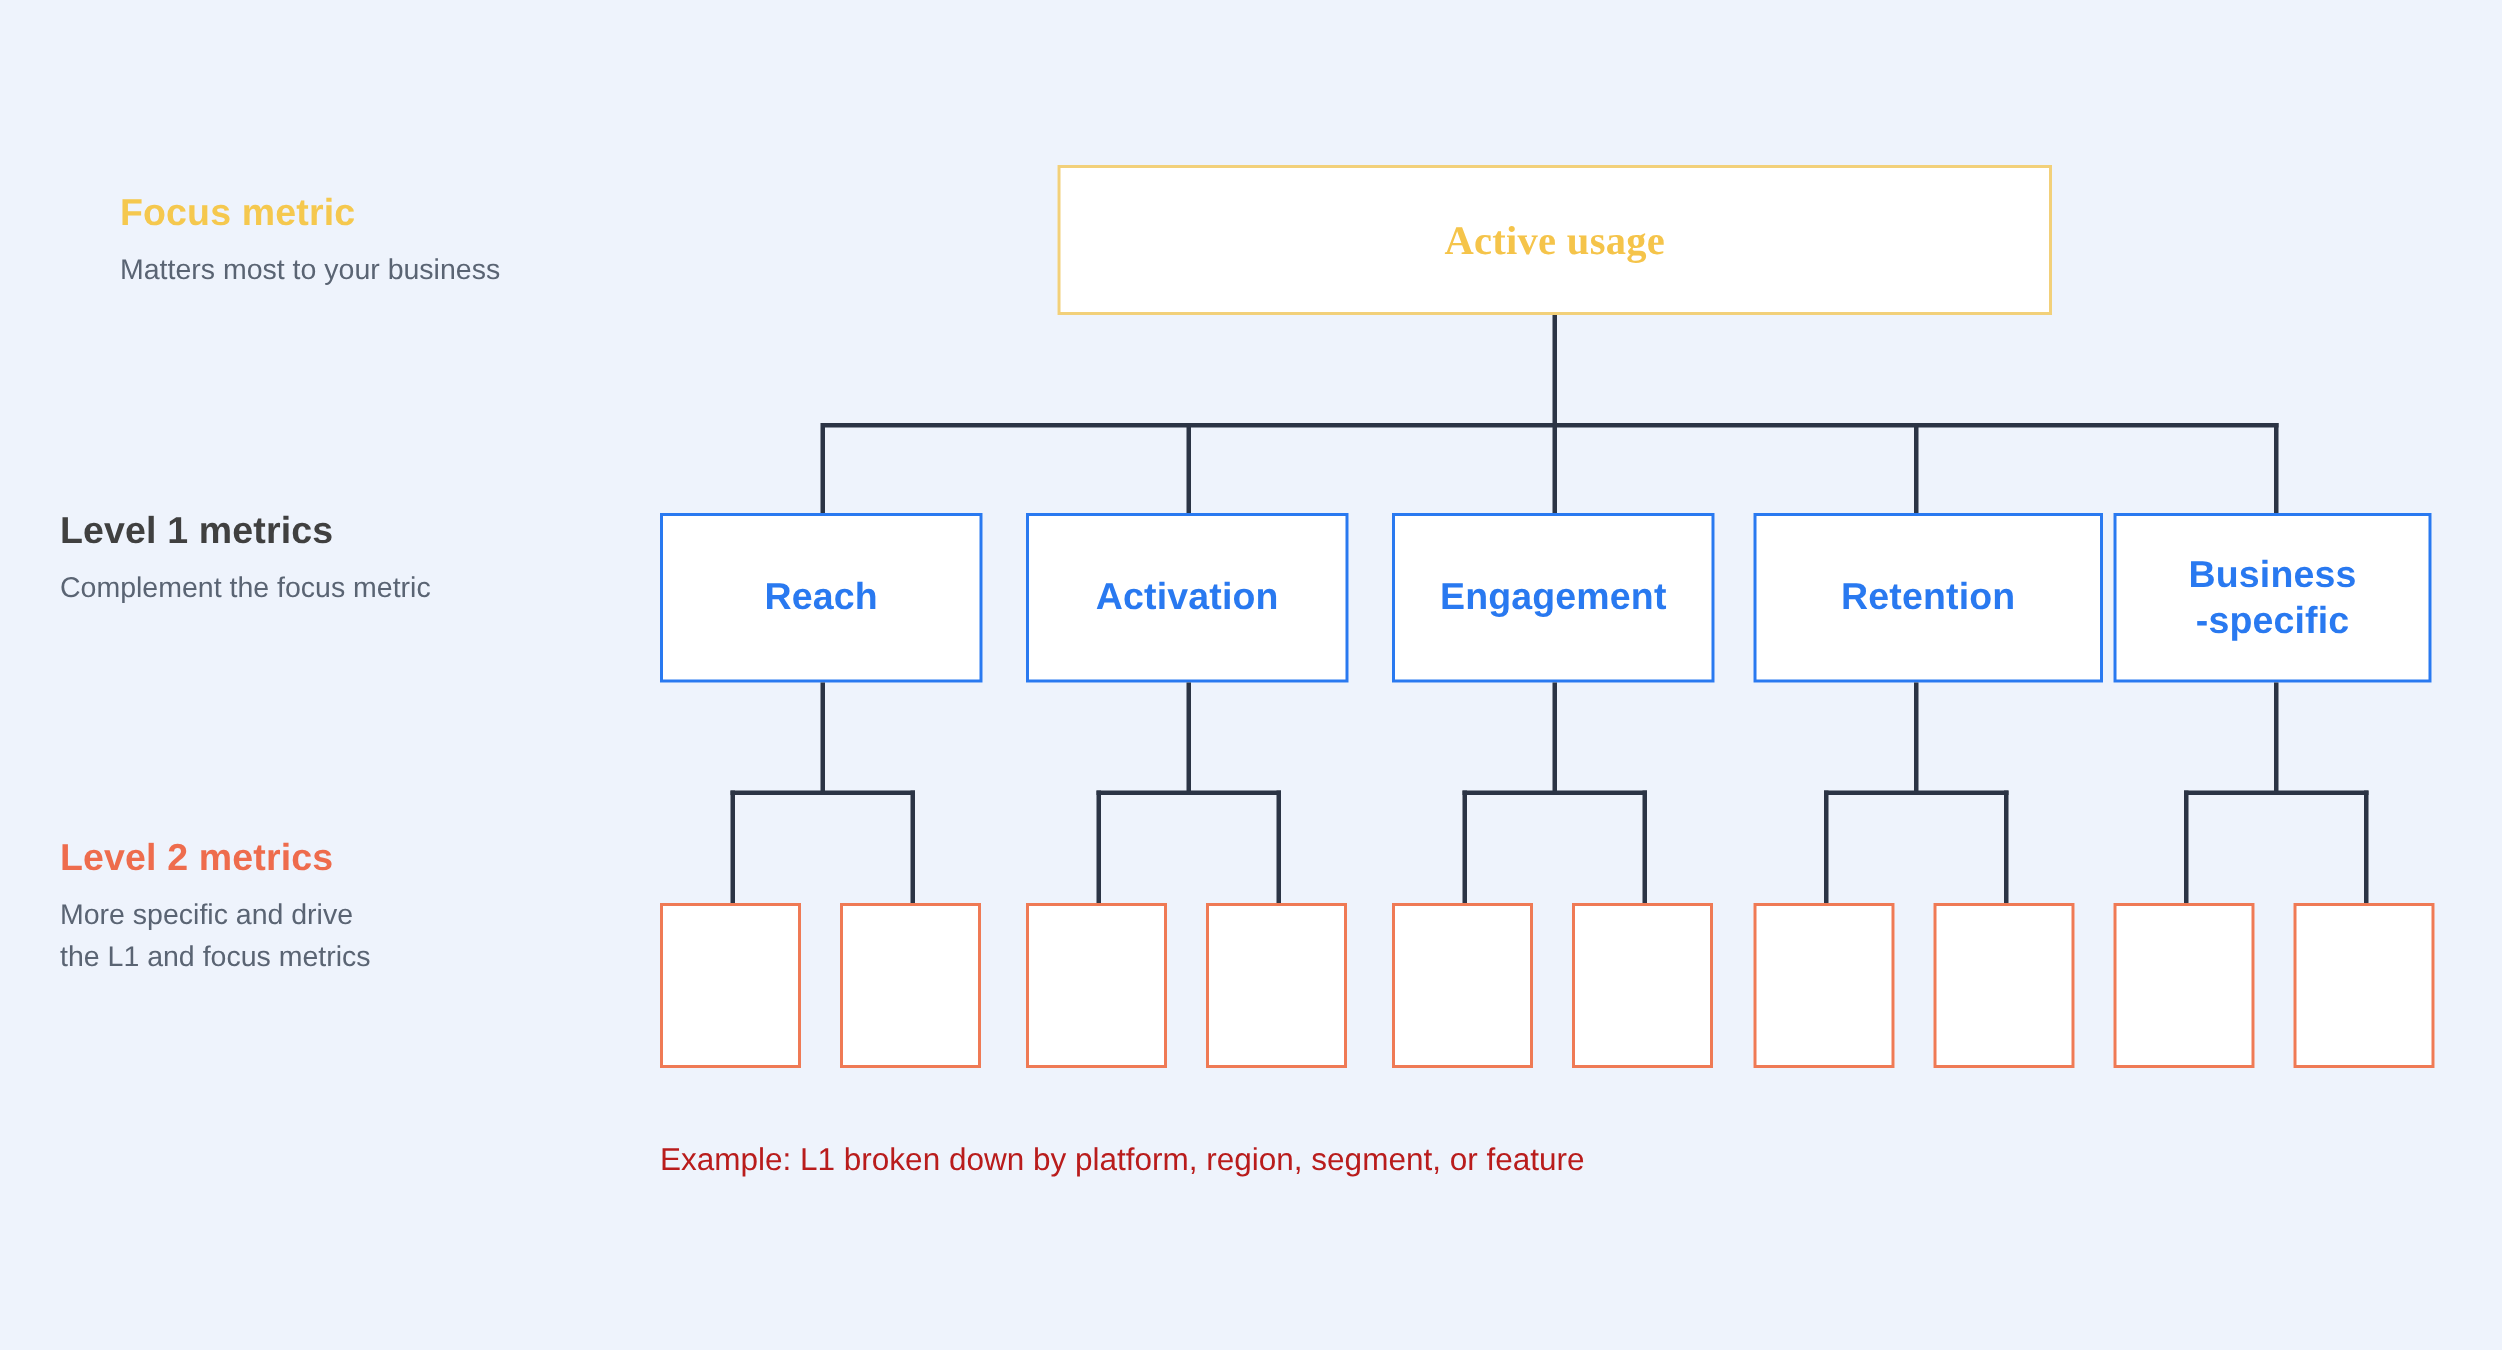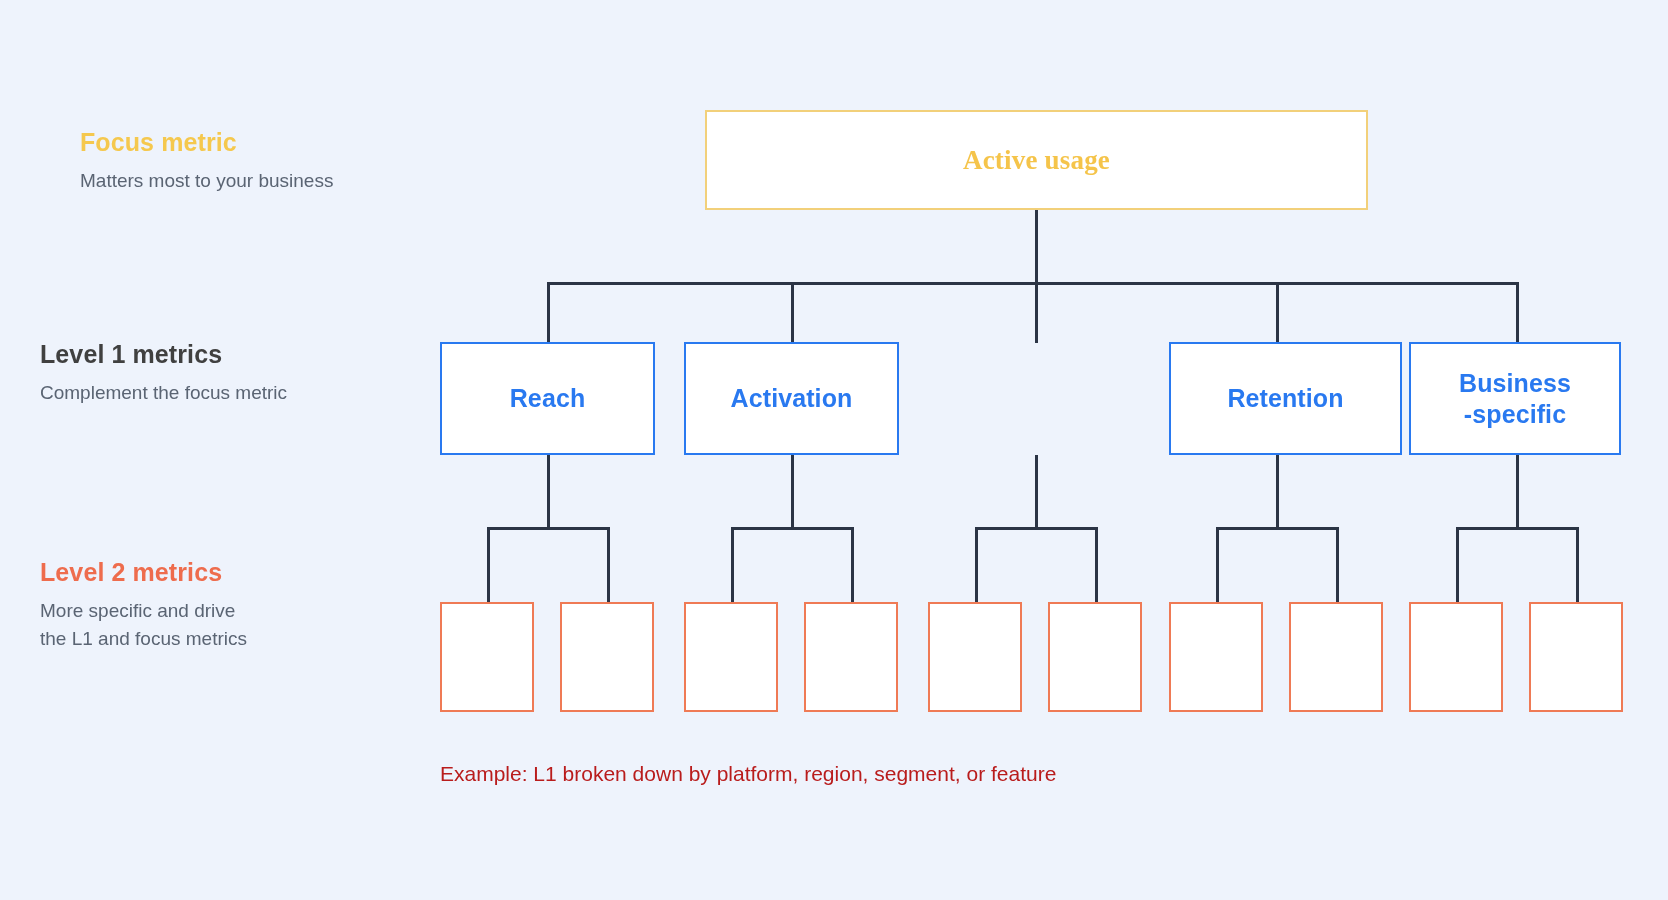--- a/index.html
+++ b/index.html
@@ -135,20 +135,21 @@
     <div class="line line-h" style="left:548px; top:282px; width:971px;"></div>
 
     <div class="line line-v" style="left:547px;  top:282px; height:61px;"></div>
     <div class="line line-v" style="left:791px;  top:282px; height:61px;"></div>
     <div class="line line-v" style="left:1035px; top:282px; height:61px;"></div>
     <div class="line line-v" style="left:1276px; top:282px; height:61px;"></div>
     <div class="line line-v" style="left:1516px; top:282px; height:61px;"></div>
 
     <div class="node node-l1" style="left:440px;  top:342px; width:215px; height:113px;">Reach</div>
     <div class="node node-l1" style="left:684px;  top:342px; width:215px; height:113px;">Activation</div>
+    <div class="node node-l1" style="left:928px;  top:342px; width:215px; height:113px;">Engagement</div>
     <div class="node node-l1" style="left:1169px; top:342px; width:233px; height:113px;">Retention</div>
     <div class="node node-l1" style="left:1409px; top:342px; width:212px; height:113px; white-space:pre-line;">Business
 -specific</div>
 
     <div class="line line-v" style="left:547px; top:455px; height:75px;"></div>
     <div class="line line-h" style="left:487px; top:527px; width:123px;"></div>
     <div class="line line-v" style="left:487px; top:527px; height:77px;"></div>
     <div class="line line-v" style="left:607px; top:527px; height:77px;"></div>
 
     <div class="line line-v" style="left:791px; top:455px; height:75px;"></div>

